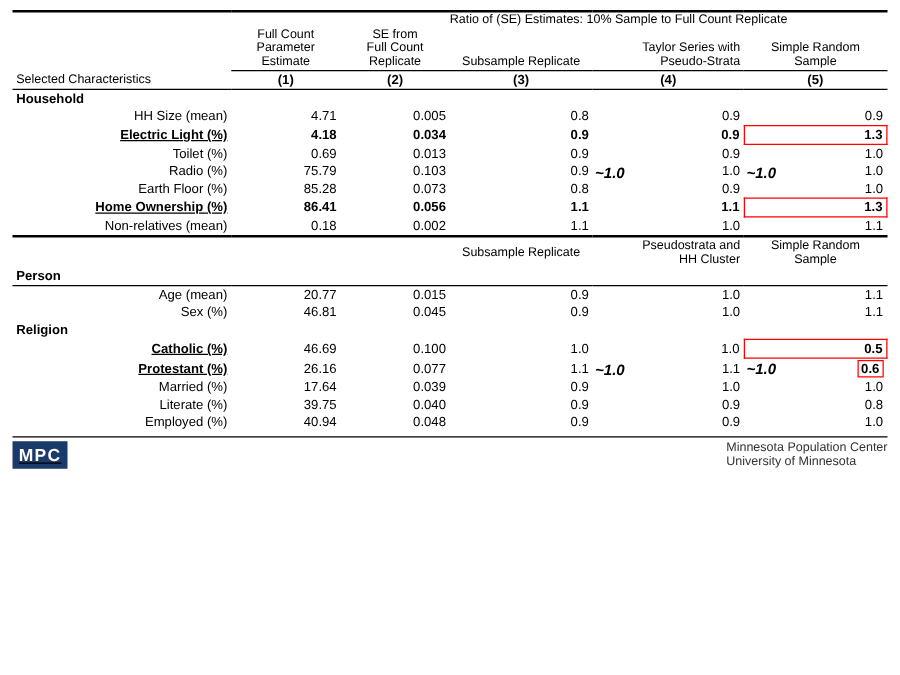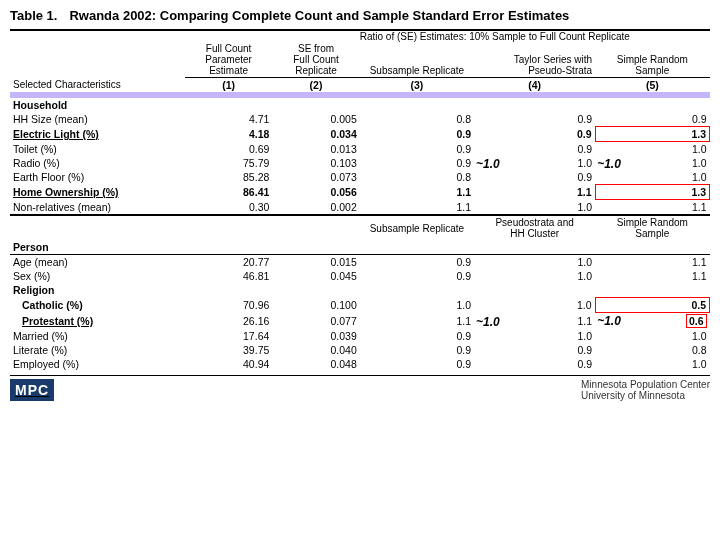--- a/index.html
+++ b/index.html
@@ -45,21 +45,21 @@
       padding: 1px 3px;
       vertical-align: middle;
     }
 
     tr.bold-row td {
       font-weight: bold;
       padding: 1px 3px;
     }
 
     td.num { text-align: right; }
-    td.lbl { text-align: left; }
+    td.lbl { text-align: right; }
 
     .ratio-header {
       border-top: 1px solid #000;
       font-size: 10px;
     }
 
     .bordered-cell {
       border: 1.5px solid red;
       color: #000;
       font-weight: bold;
@@ -92,24 +92,20 @@
       text-align: left;
       color: #333;
     }
 
     .indent { padding-left: 12px !important; }
   </style>
 </head>
 <body>
 
 <div class="page">
-  <div class="title">
-    <span class="title-label">Table 1.</span>
-    <span class="title-text">Rwanda 2002:  Comparing Complete Count and Sample Standard Error Estimates</span>
-  </div>
 
   <table>
 
     <colgroup>
       <col style="width:130px">
       <col style="width:65px">
       <col style="width:65px">
       <col style="width:85px">
       <col style="width:90px">
       <col style="width:85px">
@@ -141,21 +137,21 @@
         <td style="text-align:center; padding:1px 3px; border-bottom:1px solid #000; font-weight:bold;">(1)</td>
         <td style="text-align:center; padding:1px 3px; border-bottom:1px solid #000; font-weight:bold;">(2)</td>
         <td style="text-align:center; padding:1px 3px; border-bottom:1px solid #000; font-weight:bold;">(3)</td>
         <td style="text-align:center; padding:1px 3px; border-bottom:1px solid #000; font-weight:bold;">(4)</td>
         <td style="text-align:center; padding:1px 3px; border-bottom:1px solid #000; font-weight:bold;">(5)</td>
       </tr>
     </thead>
     <tbody>
 
       <tr class="section-header">
-        <td colspan="6" style="font-weight:bold; padding:1px 3px; border-top:6px solid #c4b5fd;">Household</td>
+        <td colspan="6" style="font-weight:bold; padding:1px 3px; border-top:1px solid #c4b5fd;">Household</td>
       </tr>
 
       <tr class="normal-row">
         <td class="lbl">HH Size (mean)</td>
         <td class="num">4.71</td>
         <td class="num">0.005</td>
         <td class="num">0.8</td>
         <td class="num">0.9</td>
         <td class="num">0.9</td>
       </tr>
@@ -206,31 +202,31 @@
         <td class="lbl" style="font-weight:bold; text-decoration:underline;">Home Ownership (%)</td>
         <td class="num">86.41</td>
         <td class="num">0.056</td>
         <td class="num">1.1</td>
         <td class="num">1.1</td>
         <td class="num bordered-cell">1.3</td>
       </tr>
 
       <tr class="normal-row">
         <td class="lbl">Non-relatives (mean)</td>
-        <td class="num">0.30</td>
+        <td class="num">0.18</td>
         <td class="num">0.002</td>
         <td class="num">1.1</td>
         <td class="num">1.0</td>
         <td class="num">1.1</td>
       </tr>
 
       <tr>
         <td colspan="3" style="border-top:2px solid #000; padding:1px 3px;"></td>
         <td style="border-top:2px solid #000; text-align:center; font-size:10px; padding:1px 3px;">Subsample Replicate</td>
-        <td style="border-top:2px solid #000; text-align:center; font-size:10px; padding:1px 3px;">Pseudostrata and<br>HH Cluster</td>
+        <td style="border-top:2px solid #000; text-align:right; font-size:10px; padding:1px 3px;">Pseudostrata and<br>HH Cluster</td>
         <td style="border-top:2px solid #000; text-align:center; font-size:10px; padding:1px 3px;">Simple Random<br>Sample</td>
       </tr>
       <tr>
         <td colspan="6" style="font-weight:bold; padding:1px 3px; border-bottom:1px solid #000;">Person</td>
       </tr>
 
       <tr class="normal-row">
         <td class="lbl">Age (mean)</td>
         <td class="num">20.77</td>
         <td class="num">0.015</td>
@@ -246,22 +242,22 @@
         <td class="num">0.9</td>
         <td class="num">1.0</td>
         <td class="num">1.1</td>
       </tr>
 
       <tr>
         <td colspan="6" style="font-weight:bold; padding:1px 3px;">Religion</td>
       </tr>
 
       <tr class="normal-row">
-        <td class="lbl indent" style="font-weight:bold; ">Catholic (%)</td>
-        <td class="num">70.96</td>
+        <td class="lbl indent" style="font-weight:bold; text-decoration:underline;">Catholic (%)</td>
+        <td class="num">46.69</td>
         <td class="num">0.100</td>
         <td class="num">1.0</td>
         <td class="num">1.0</td>
         <td class="num bordered-cell">0.5</td>
       </tr>
 
       <tr class="normal-row">
         <td class="lbl indent" style="font-weight:bold; text-decoration:underline;">Protestant (%)</td>
         <td class="num">26.16</td>
         <td class="num">0.077</td>

